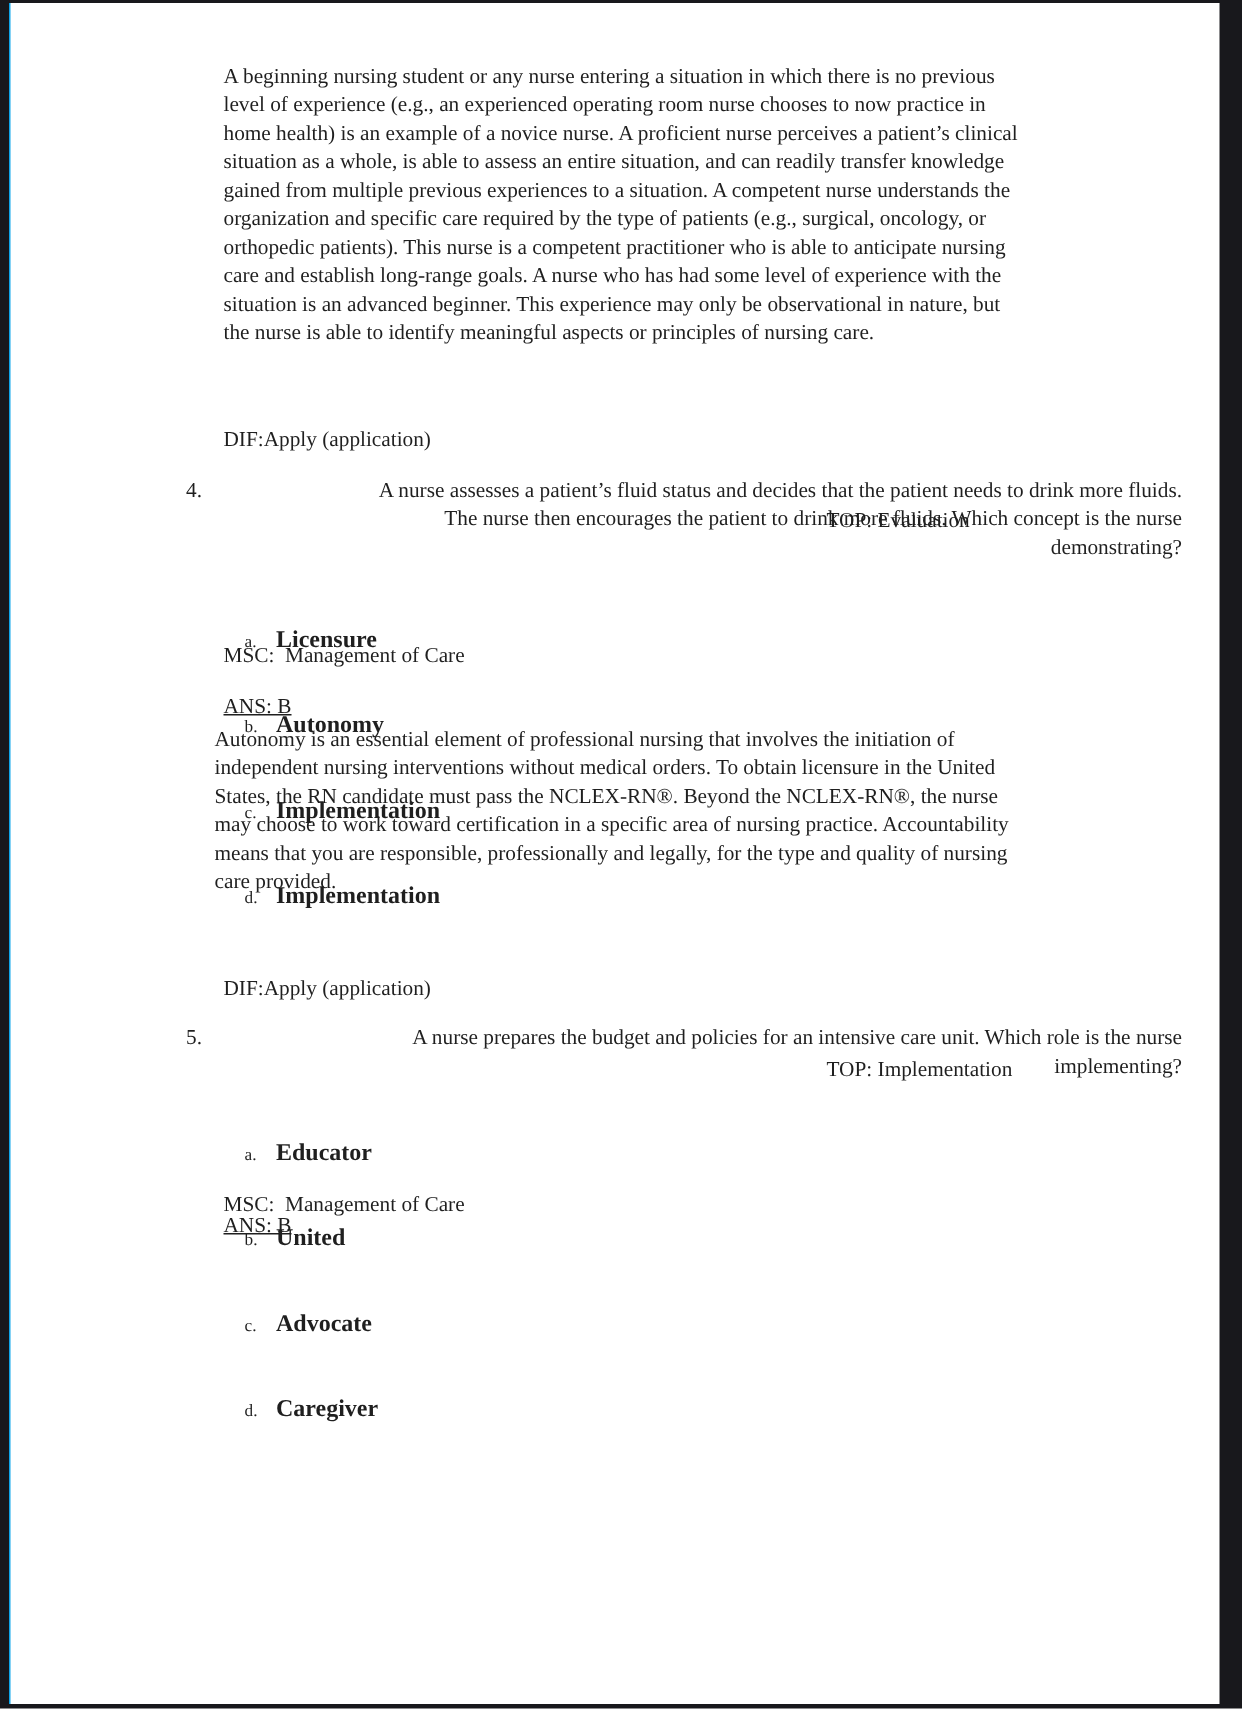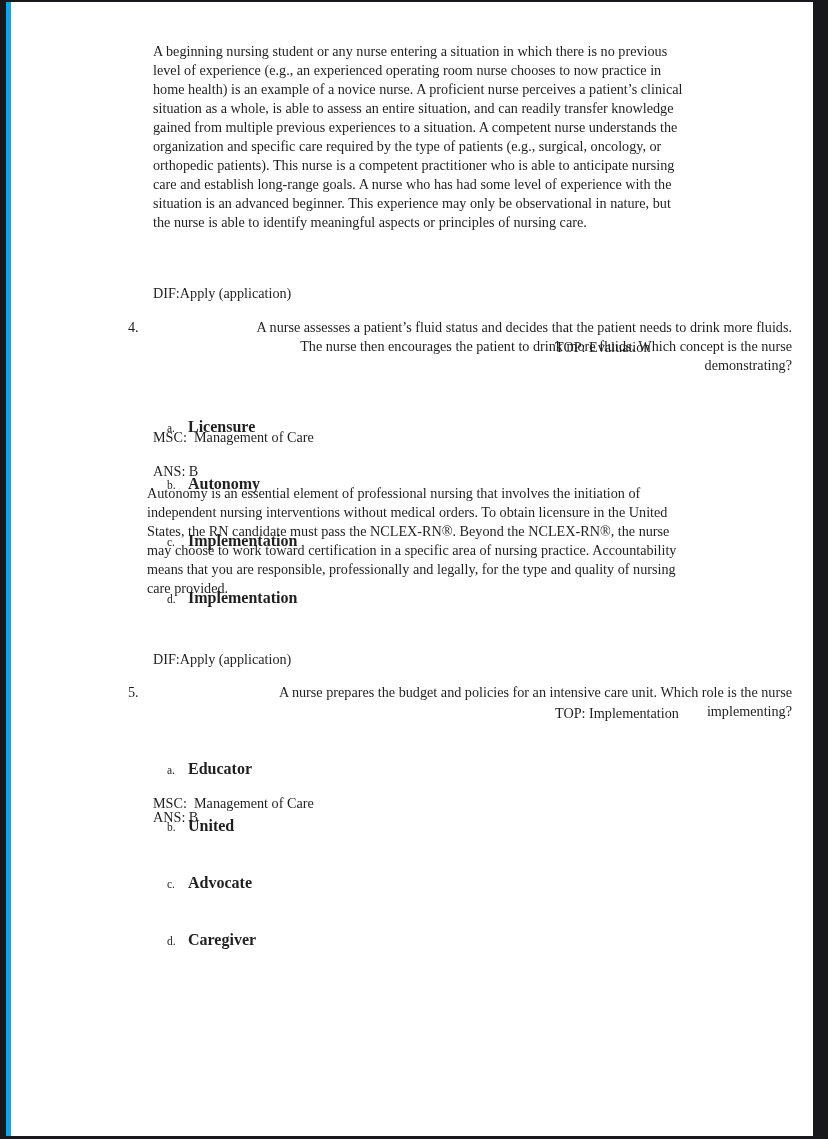--- a/index.html
+++ b/index.html
@@ -14,21 +14,21 @@
     font-family: "Liberation Serif", serif;
     overflow: hidden;
   }
   .page {
     position: absolute;
     left: 6px;
     top: 2px;
     width: 807px;
     height: 1134px;
     background: #ffffff;
-    border-left: 5px solid #0ea5e9;
+    border-left: 1px solid #0ea5e9;
     box-sizing: border-box;
   }
   .t {
     position: absolute;
     color: #1f1f1f;
     font-size: 14.2px;
     line-height: 19px;
     white-space: pre-wrap;
   }
   .para {
@@ -80,20 +80,21 @@
     line-height: 19px;
   }
   .opt-text {
     font-size: 16px;
     line-height: 19px;
     white-space: pre;
     font-weight: bold;
   }
   .ans {
     white-space: pre;
+    text-decoration: underline;
   }
 </style>
 </head>
 <body>
 
 <div class="page">
 
   <div class="t para" style="left:142px; top:40px;">A beginning nursing student or any nurse entering a situation in which there is no previous
 level of experience (e.g., an experienced operating room nurse chooses to now practice in
 home health) is an example of a novice nurse. A proficient nurse perceives a patient’s clinical

